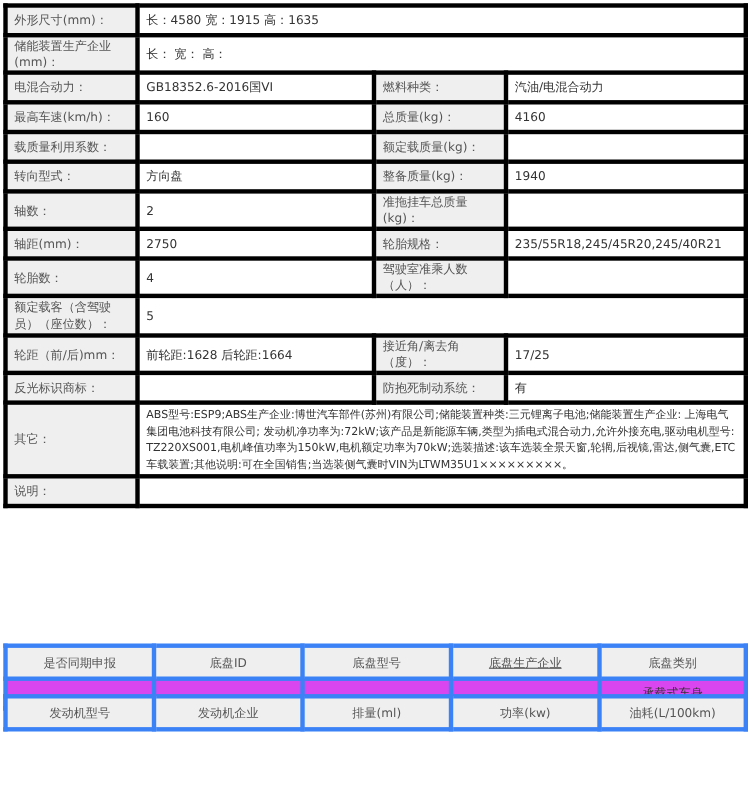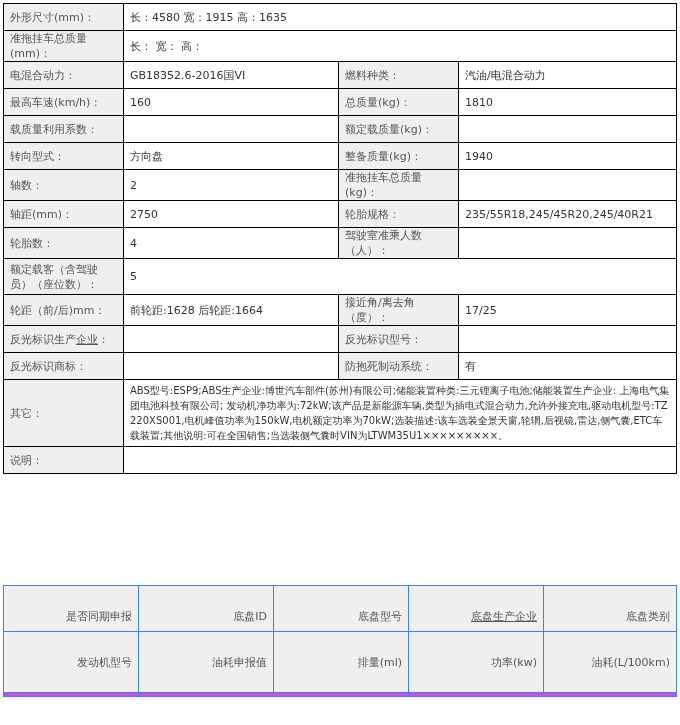--- a/index.html
+++ b/index.html
@@ -1,56 +1,56 @@
 <!DOCTYPE html>
 <html><head>
 <meta charset="utf-8">
 <style>
   html, body { margin: 0; padding: 0; background: #ffffff; }
   body { width: 680px; height: 725px; overflow: hidden; font-family: "DejaVu Sans", "Liberation Sans", sans-serif; font-size: 11px; color: #333333; position: relative; }
   .spec-table { position: absolute; left: 3px; top: 3px; width: 673px; border-collapse: collapse; table-layout: fixed; }
-  .spec-table td { border: 1px solid #000000; padding: 0 6px; vertical-align: middle; line-height: 15px; font-size: 11px; }
+  .spec-table td { border: 4px solid #000000; padding: 0 6px; vertical-align: middle; line-height: 15px; font-size: 11px; }
   .spec-table td.k { background: #efefef; color: #555555; }
   .spec-table td.v { background: #ffffff; color: #333333; }
   .sub-table { position: absolute; left: 3px; width: 673px; border-collapse: collapse; table-layout: fixed; }
-  .sub-table th, .sub-table td { border: 1px solid #3b82f6; padding: 17px 6px; text-align: right; font-weight: normal; font-size: 11px; line-height: 15px; vertical-align: middle; }
+  .sub-table th, .sub-table td { border: 4px solid #3b82f6; padding: 0 6px; text-align: center; font-weight: normal; font-size: 11px; line-height: 15px; vertical-align: middle; }
   .sub-table th { background: #efefef; color: #555555; height: 26px; }
   .sub-table td { background: #d946ef; color: #333333; }
   .u { text-decoration: underline; }
 </style>
 </head>
 <body>
 
 <table class="spec-table">
   <colgroup>
       <col style="width:120px">
       <col style="width:215px">
       <col style="width:120px">
       <col style="width:218px">
     </colgroup>
   <tbody>
       <tr style="height:27px">
     <td class="k">外形尺寸(mm)：</td>
     <td class="v" colspan="3">长：4580 宽：1915 高：1635</td>
   </tr>
   <tr style="height:27px">
-    <td class="k">准拖挂车总质量(mm)：</td>
+    <td class="k">储能装置生产企业(mm)：</td>
     <td class="v" colspan="3">长： 宽： 高：</td>
   </tr>
   <tr style="height:27px">
     <td class="k">电混合动力：</td>
     <td class="v">GB18352.6-2016国VI</td>
     <td class="k">燃料种类：</td>
     <td class="v">汽油/电混合动力</td>
   </tr>
   <tr style="height:27px">
     <td class="k">最高车速(km/h)：</td>
     <td class="v">160</td>
     <td class="k">总质量(kg)：</td>
-    <td class="v">1810</td>
+    <td class="v">4160</td>
   </tr>
   <tr style="height:27px">
     <td class="k">载质量利用系数：</td>
     <td class="v"></td>
     <td class="k">额定载质量(kg)：</td>
     <td class="v"></td>
   </tr>
   <tr style="height:27px">
     <td class="k">转向型式：</td>
     <td class="v">方向盘</td>
@@ -77,26 +77,20 @@
   </tr>
   <tr style="height:36px">
     <td class="k">额定载客（含驾驶员）（座位数）：</td>
     <td class="v" colspan="3">5</td>
   </tr>
   <tr style="height:27px">
     <td class="k">轮距（前/后)mm：</td>
     <td class="v">前轮距:1628 后轮距:1664</td>
     <td class="k">接近角/离去角（度）：</td>
     <td class="v">17/25</td>
-  </tr>
-  <tr style="height:27px">
-    <td class="k"><span>反光标识生产</span><span class="u">企业</span><span>：</span></td>
-    <td class="v"></td>
-    <td class="k">反光标识型号：</td>
-    <td class="v"></td>
   </tr>
   <tr style="height:27px">
     <td class="k">反光标识商标：</td>
     <td class="v"></td>
     <td class="k">防抱死制动系统：</td>
     <td class="v">有</td>
   </tr>
   <tr style="height:67px">
     <td class="k">其它：</td>
     <td class="v" colspan="3" style="font-size:10px;line-height:15px;word-break:break-all;">ABS型号:ESP9;ABS生产企业:博世汽车部件(苏州)有限公司;储能装置种类:三元锂离子电池;储能装置生产企业: 上海电气集团电池科技有限公司; 发动机净功率为:72kW;该产品是新能源车辆,类型为插电式混合动力,允许外接充电,驱动电机型号:TZ220XS001,电机峰值功率为150kW,电机额定功率为70kW;选装描述:该车选装全景天窗,轮辋,后视镜,雷达,侧气囊,ETC车载装置;其他说明:可在全国销售;当选装侧气囊时VIN为LTWM35U1×××××××××。</td>
@@ -138,19 +132,19 @@
   <colgroup>
       <col style="width:135px">
       <col style="width:135px">
       <col style="width:135px">
       <col style="width:135px">
       <col style="width:133px">
     </colgroup>
   <tbody>
       <tr>
     <th>发动机型号</th>
-    <th>油耗申报值</th>
+    <th>发动机企业</th>
     <th>排量(ml)</th>
     <th>功率(kw)</th>
     <th>油耗(L/100km)</th>
   </tr>
 </tbody>
   </table>
 
 </body></html>

